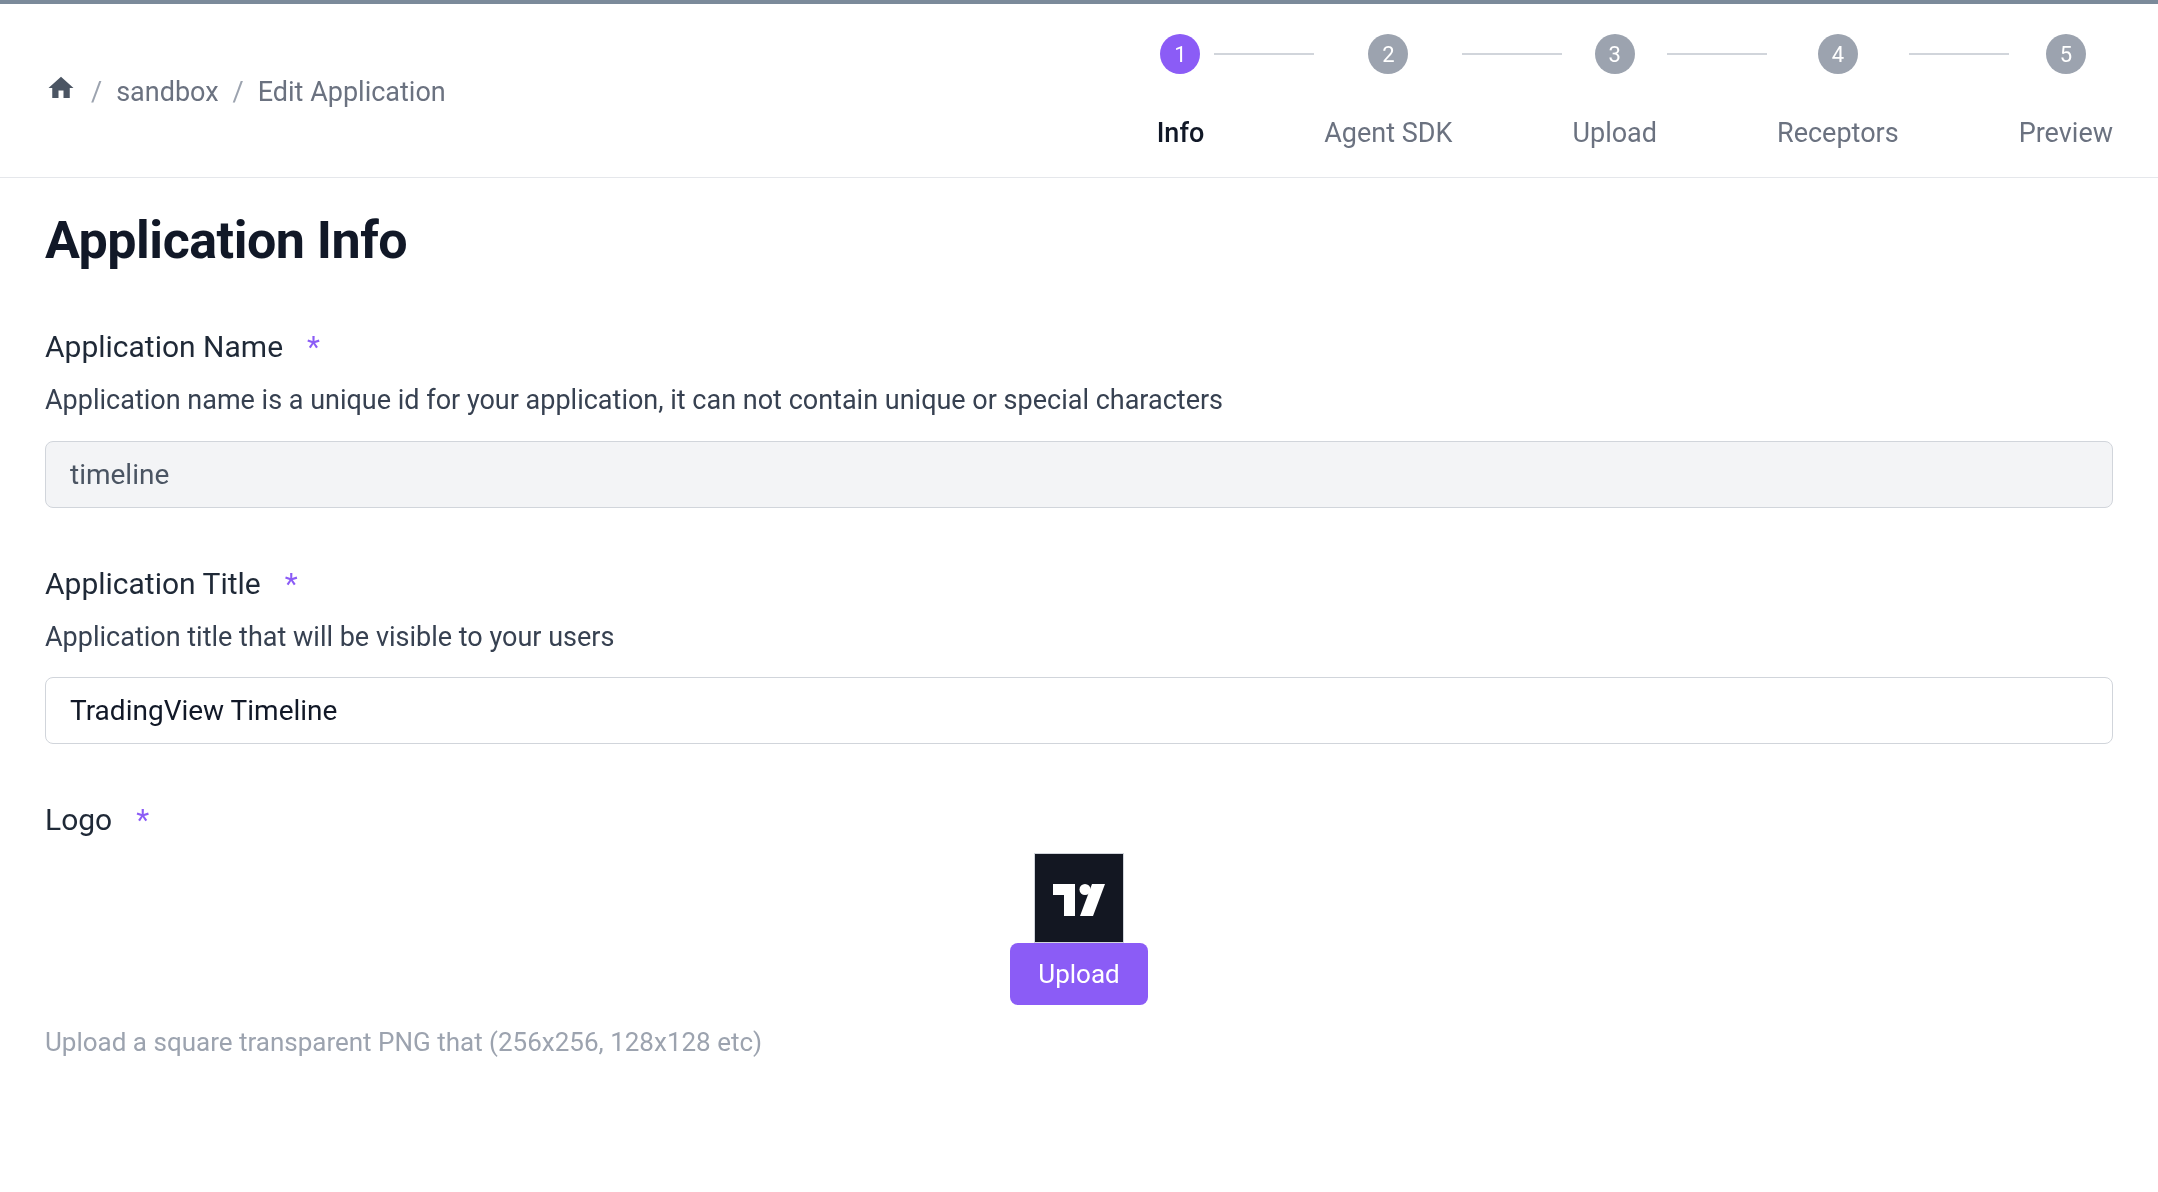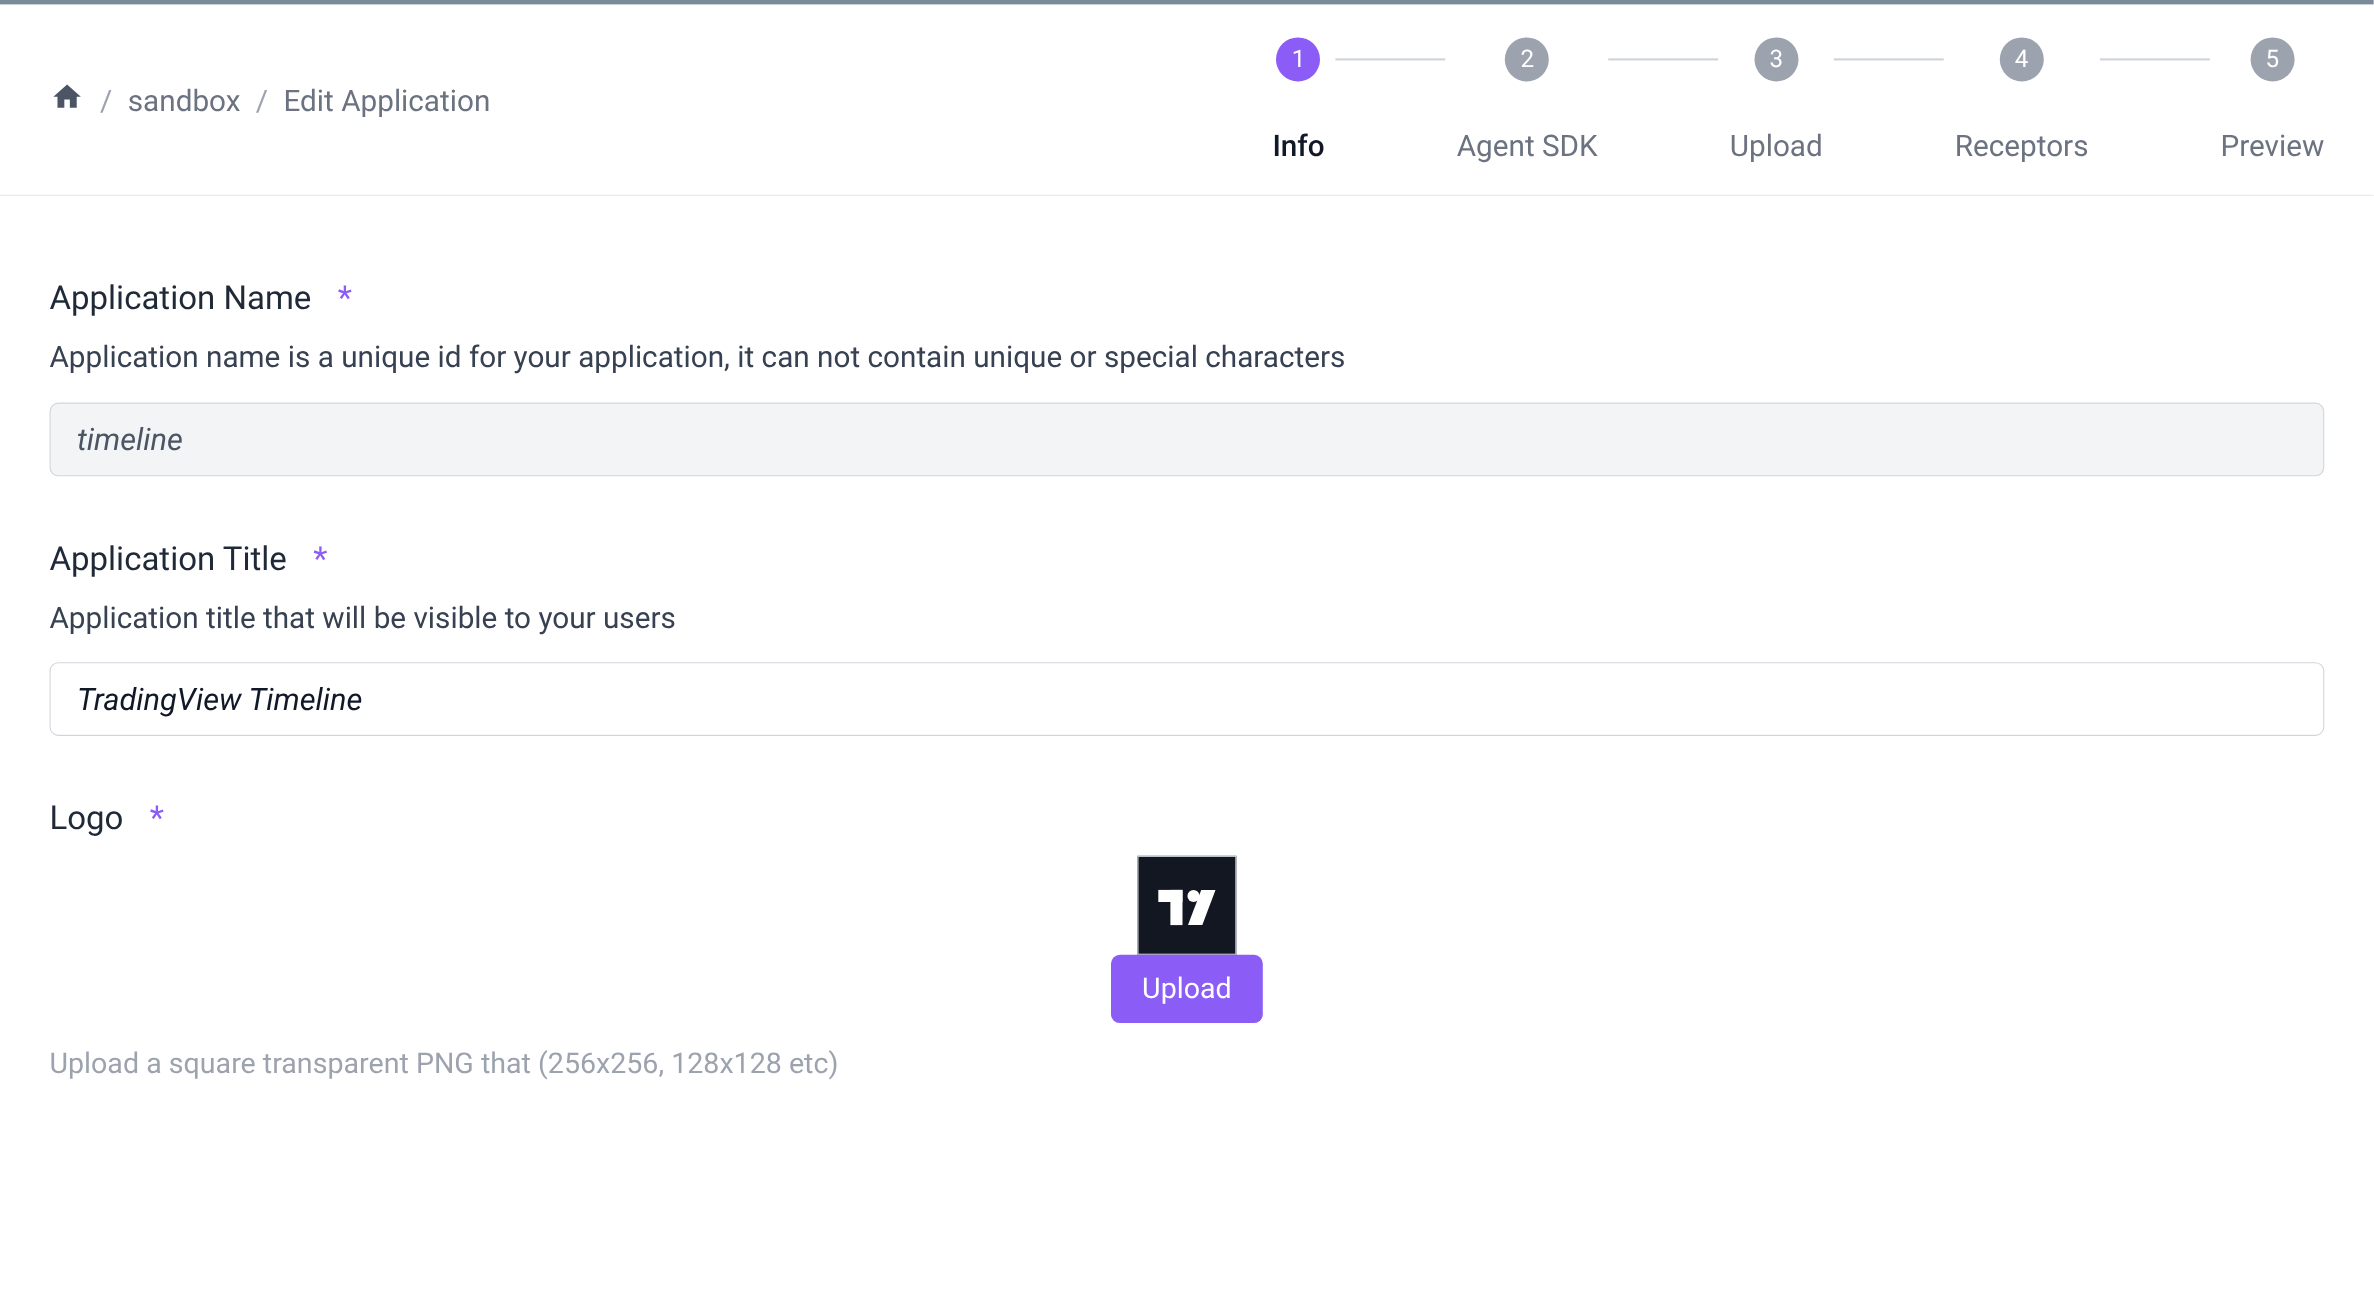--- a/index.html
+++ b/index.html
@@ -129,21 +129,20 @@
     }
     .text-input {
       width: 100%;
       padding: 16px 24px;
       font-size: 28px;
       border: 1px solid #d1d5db;
       border-radius: 8px;
       color: #111827;
       background: #ffffff;
       font-family: inherit;
-      font-style: italic;
     }
     .text-input:disabled,
     .text-input.readonly {
       background: #f3f4f6;
       color: #4b5563;
     }
     .logo-row {
       display: flex;
       align-items: center;
       flex-direction: column;
@@ -212,20 +211,21 @@
     </div>
     <div class="step-connector"></div>
     <div class="step">
       <div class="step-circle">5</div>
       <div class="step-label">Preview</div>
     </div>
   </div>
 </div>
 
 <div class="content">
+  <h1 class="page-title">Application Info</h1>
 
   <div class="field">
     <div class="field-label">
       <span>Application Name</span>
       <span class="required">*</span>
     </div>
     <div class="field-help">Application name is a unique id for your application, it can not contain unique or special characters</div>
     <input type="text" class="text-input readonly" disabled="" value="timeline" style="">
   </div>
 

